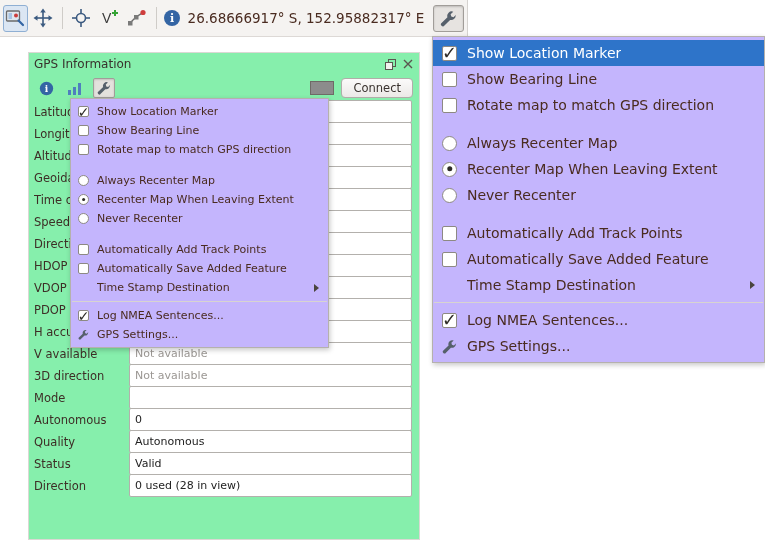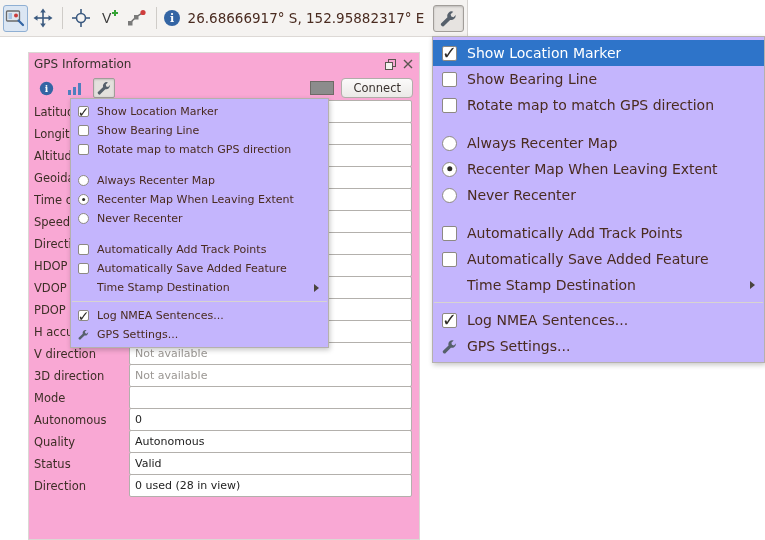--- a/index.html
+++ b/index.html
@@ -14,21 +14,21 @@
   .tool { width:26px; height:27px; border:1px solid transparent; background:transparent;
           display:flex; align-items:center; justify-content:center; border-radius:3px; }
   .tool.active  { background:#dbe6f3; border-color:#8fafd3; }
   .tool.pressed { background:#e6e3e0; border-color:#a19d99; box-shadow:inset 0 1px 2px rgba(0,0,0,.18); }
   .tb-sep { width:1px; height:22px; background:#cfccc8; margin:0 3px; flex:none; }
   .coords { font-size:13.5px; color:var(--warm); margin-left:4px; white-space:nowrap; }
   .tool.settings { margin-left:6px; width:32px; }
 
   
   .panel { position:absolute; left:28px; top:52px; width:392px; height:488px;
-           background:#f9a8d4; border:1px solid #dbd8d4; }
+           background:#86efac; border:1px solid #dbd8d4; }
   .panel-titlebar { height:22px; display:flex; align-items:center; padding:0 5px; }
   .panel-title { font-size:12px; color:#38322d; }
   .dock-icons { margin-left:auto; display:flex; gap:4px; align-items:center; }
   .dock-btn { width:13px; height:13px; display:flex; align-items:center; justify-content:center;
               background:transparent; border:none; }
   .panel-toolbar { height:26px; display:flex; align-items:center; padding:0 6px; gap:7px; }
   .ptool { display:flex; align-items:center; justify-content:center; border:1px solid transparent;
            background:transparent; width:22px; height:20px; border-radius:2px; }
   .ptool.pressed { background:#e4e1dd; border-color:#a19d99; box-shadow:inset 0 1px 2px rgba(0,0,0,.15); }
   .swatch { margin-left:auto; width:24px; height:14px; background:#8c8c8c; border:1px solid #6e6a66; }
@@ -228,21 +228,21 @@
     <label class="field-label">PDOP</label>
     <input class="field-input" type="text" style="">
   </div>
 
   <div class="field-row group-gap">
     <label class="field-label">H accuracy</label>
     <input class="field-input" type="text" placeholder="Not available" style="">
   </div>
 
   <div class="field-row">
-    <label class="field-label">V direction</label>
+    <label class="field-label">V available</label>
     <input class="field-input" type="text" placeholder="Not available" style="">
   </div>
 
   <div class="field-row">
     <label class="field-label">3D direction</label>
     <input class="field-input" type="text" placeholder="Not available" style="">
   </div>
 
   <div class="field-row group-gap">
     <label class="field-label">Mode</label>

